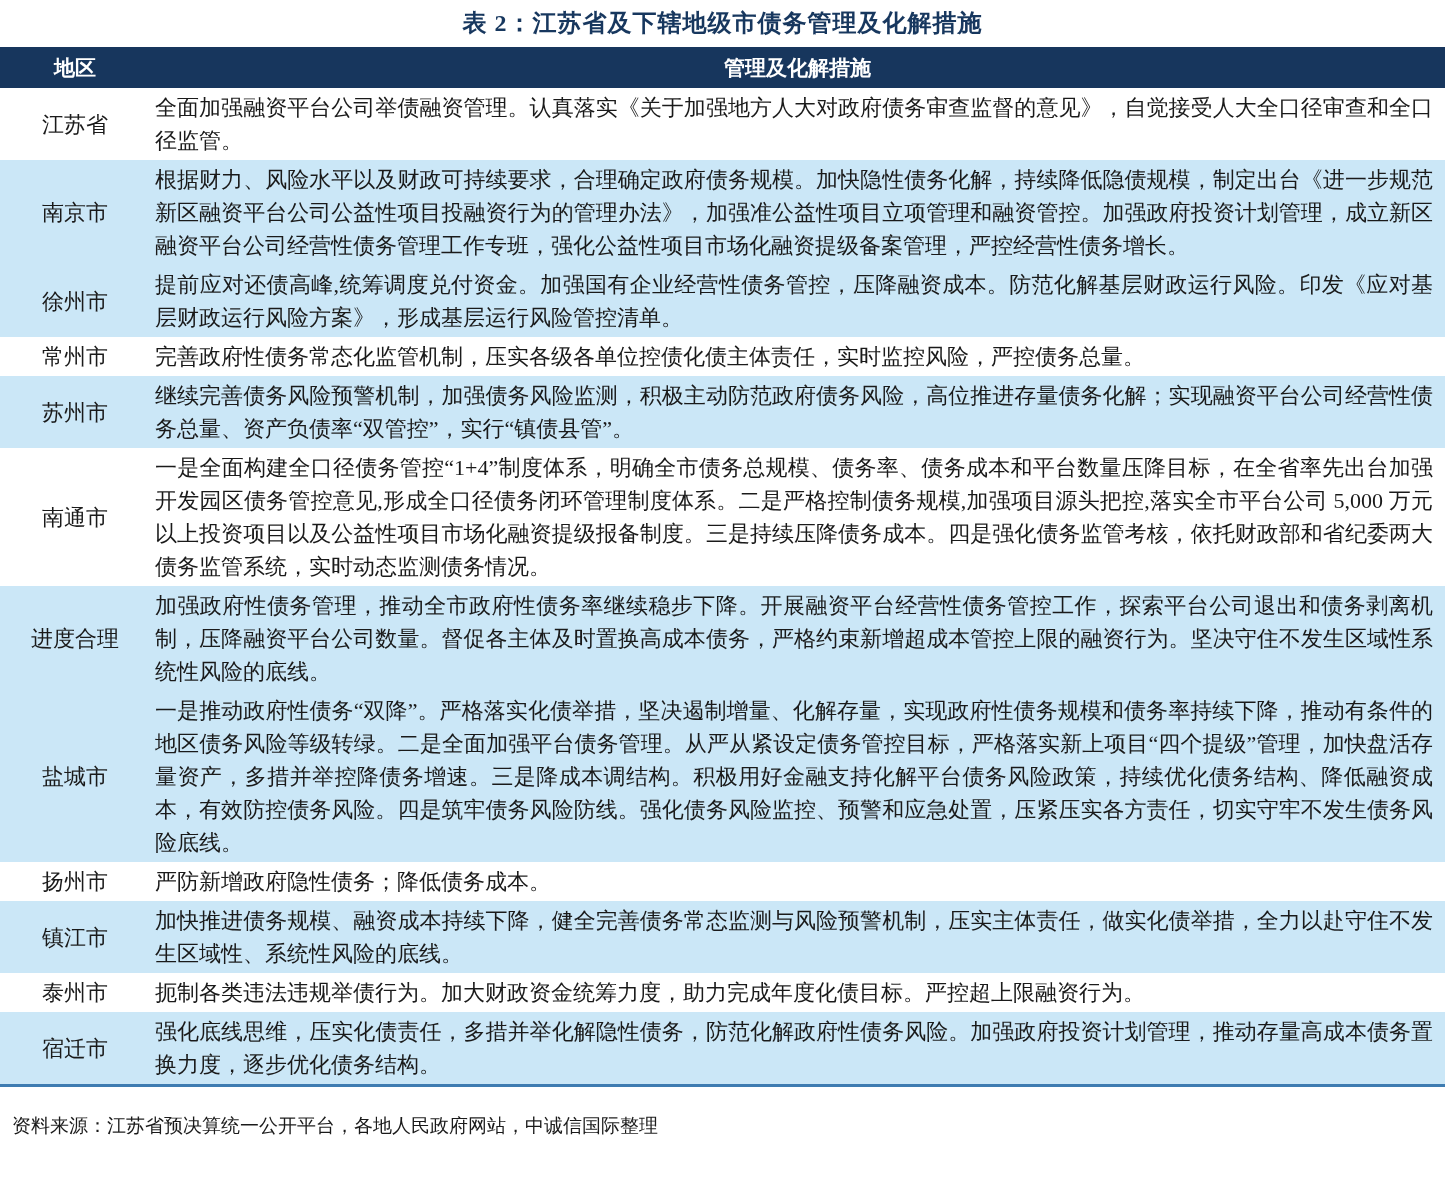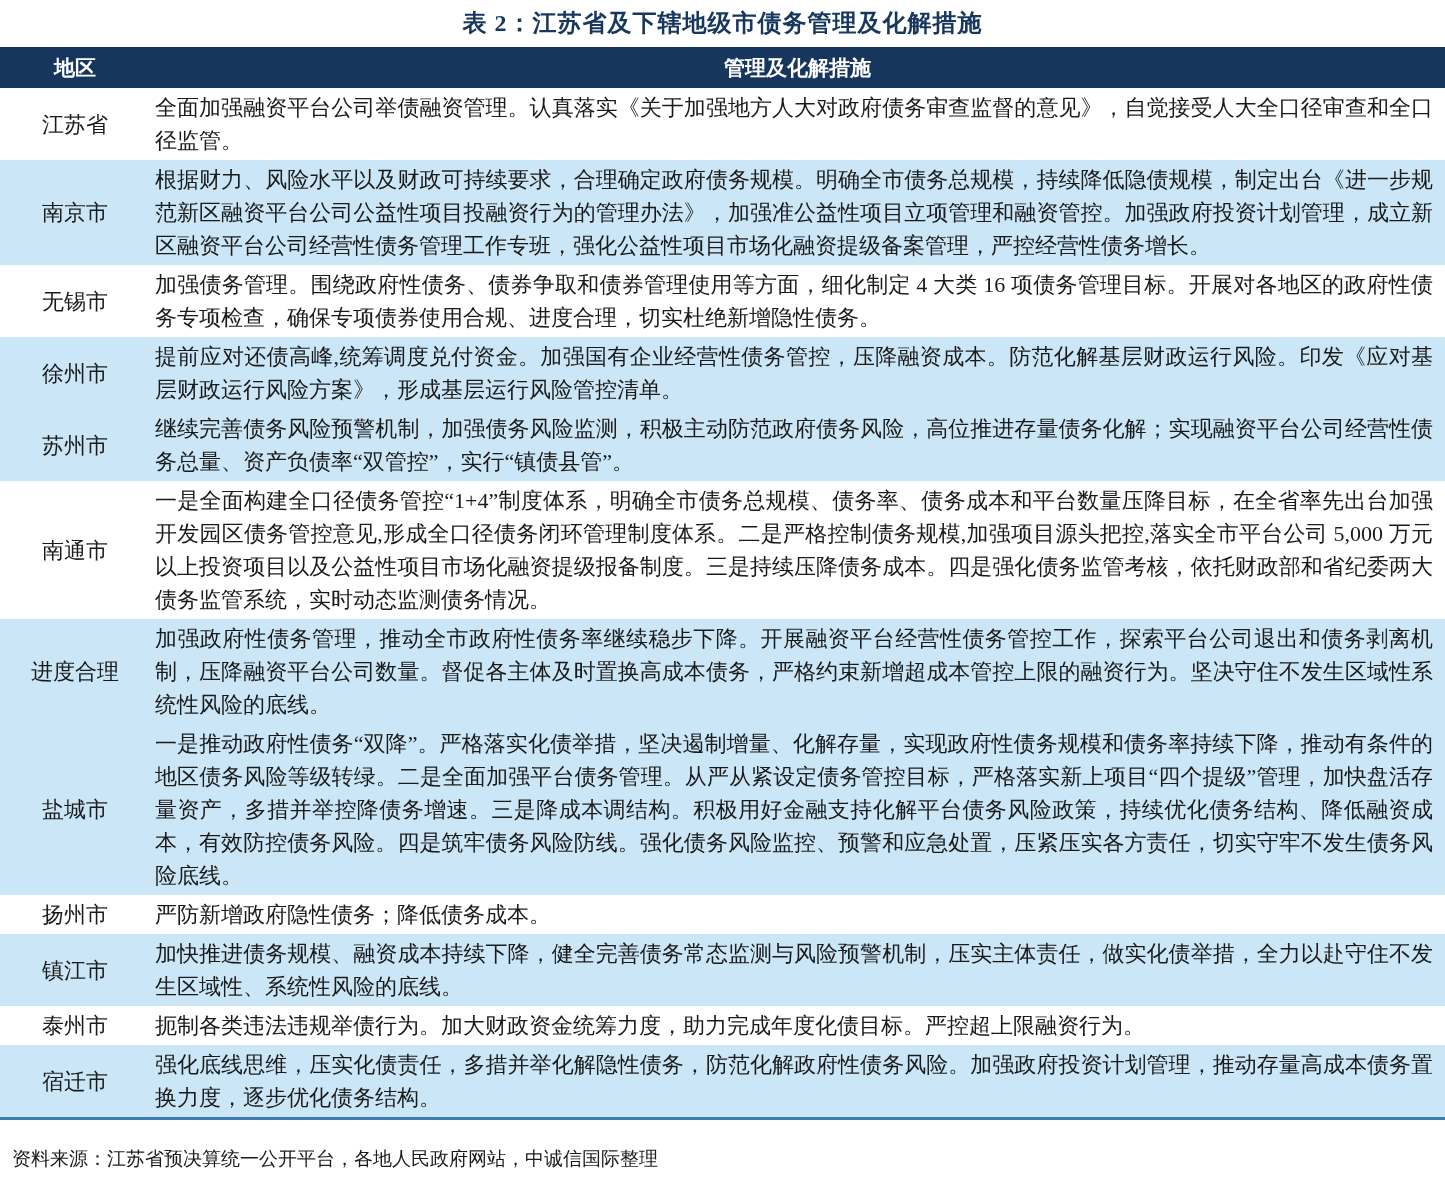--- a/index.html
+++ b/index.html
@@ -77,29 +77,29 @@
         <th class="col-measure">管理及化解措施</th>
       </tr>
     </thead>
     <tbody>
       <tr>
         <td class="region">江苏省</td>
         <td class="measure">全面加强融资平台公司举债融资管理。认真落实《关于加强地方人大对政府债务审查监督的意见》，自觉接受人大全口径审查和全口径监管。</td>
       </tr>
       <tr class="alt">
         <td class="region">南京市</td>
-        <td class="measure">根据财力、风险水平以及财政可持续要求，合理确定政府债务规模。明确全市债务总规模，持续降低隐债规模，制定出台《进一步规范新区融资平台公司公益性项目投融资行为的管理办法》，加强准公益性项目立项管理和融资管控。加强政府投资计划管理，成立新区融资平台公司经营性债务管理工作专班，强化公益性项目市场化融资提级备案管理，严控经营性债务增长。</td>
-      </tr>
-      <tr>
-        <td class="region">无锡市</td>
-        <td class="measure">加强债务管理。围绕政府性债务、债券争取和债券管理使用等方面，细化制定 4 大类 16 项债务管理目标。开展对各地区的政府性债务专项检查，确保专项债券使用合规、进度合理，切实杜绝新增隐性债务。</td>
+        <td class="measure">根据财力、风险水平以及财政可持续要求，合理确定政府债务规模。加快隐性债务化解，持续降低隐债规模，制定出台《进一步规范新区融资平台公司公益性项目投融资行为的管理办法》，加强准公益性项目立项管理和融资管控。加强政府投资计划管理，成立新区融资平台公司经营性债务管理工作专班，强化公益性项目市场化融资提级备案管理，严控经营性债务增长。</td>
       </tr>
       <tr class="alt">
         <td class="region">徐州市</td>
         <td class="measure">提前应对还债高峰,统筹调度兑付资金。加强国有企业经营性债务管控，压降融资成本。防范化解基层财政运行风险。印发《应对基层财政运行风险方案》，形成基层运行风险管控清单。</td>
+      </tr>
+      <tr>
+        <td class="region">常州市</td>
+        <td class="measure">完善政府性债务常态化监管机制，压实各级各单位控债化债主体责任，实时监控风险，严控债务总量。</td>
       </tr>
       <tr class="alt">
         <td class="region">苏州市</td>
         <td class="measure">继续完善债务风险预警机制，加强债务风险监测，积极主动防范政府债务风险，高位推进存量债务化解；实现融资平台公司经营性债务总量、资产负债率“双管控”，实行“镇债县管”。</td>
       </tr>
       <tr>
         <td class="region">南通市</td>
         <td class="measure">一是全面构建全口径债务管控“1+4”制度体系，明确全市债务总规模、债务率、债务成本和平台数量压降目标，在全省率先出台加强开发园区债务管控意见,形成全口径债务闭环管理制度体系。二是严格控制债务规模,加强项目源头把控,落实全市平台公司 5,000 万元以上投资项目以及公益性项目市场化融资提级报备制度。三是持续压降债务成本。四是强化债务监管考核，依托财政部和省纪委两大债务监管系统，实时动态监测债务情况。</td>
       </tr>
       <tr class="alt">

